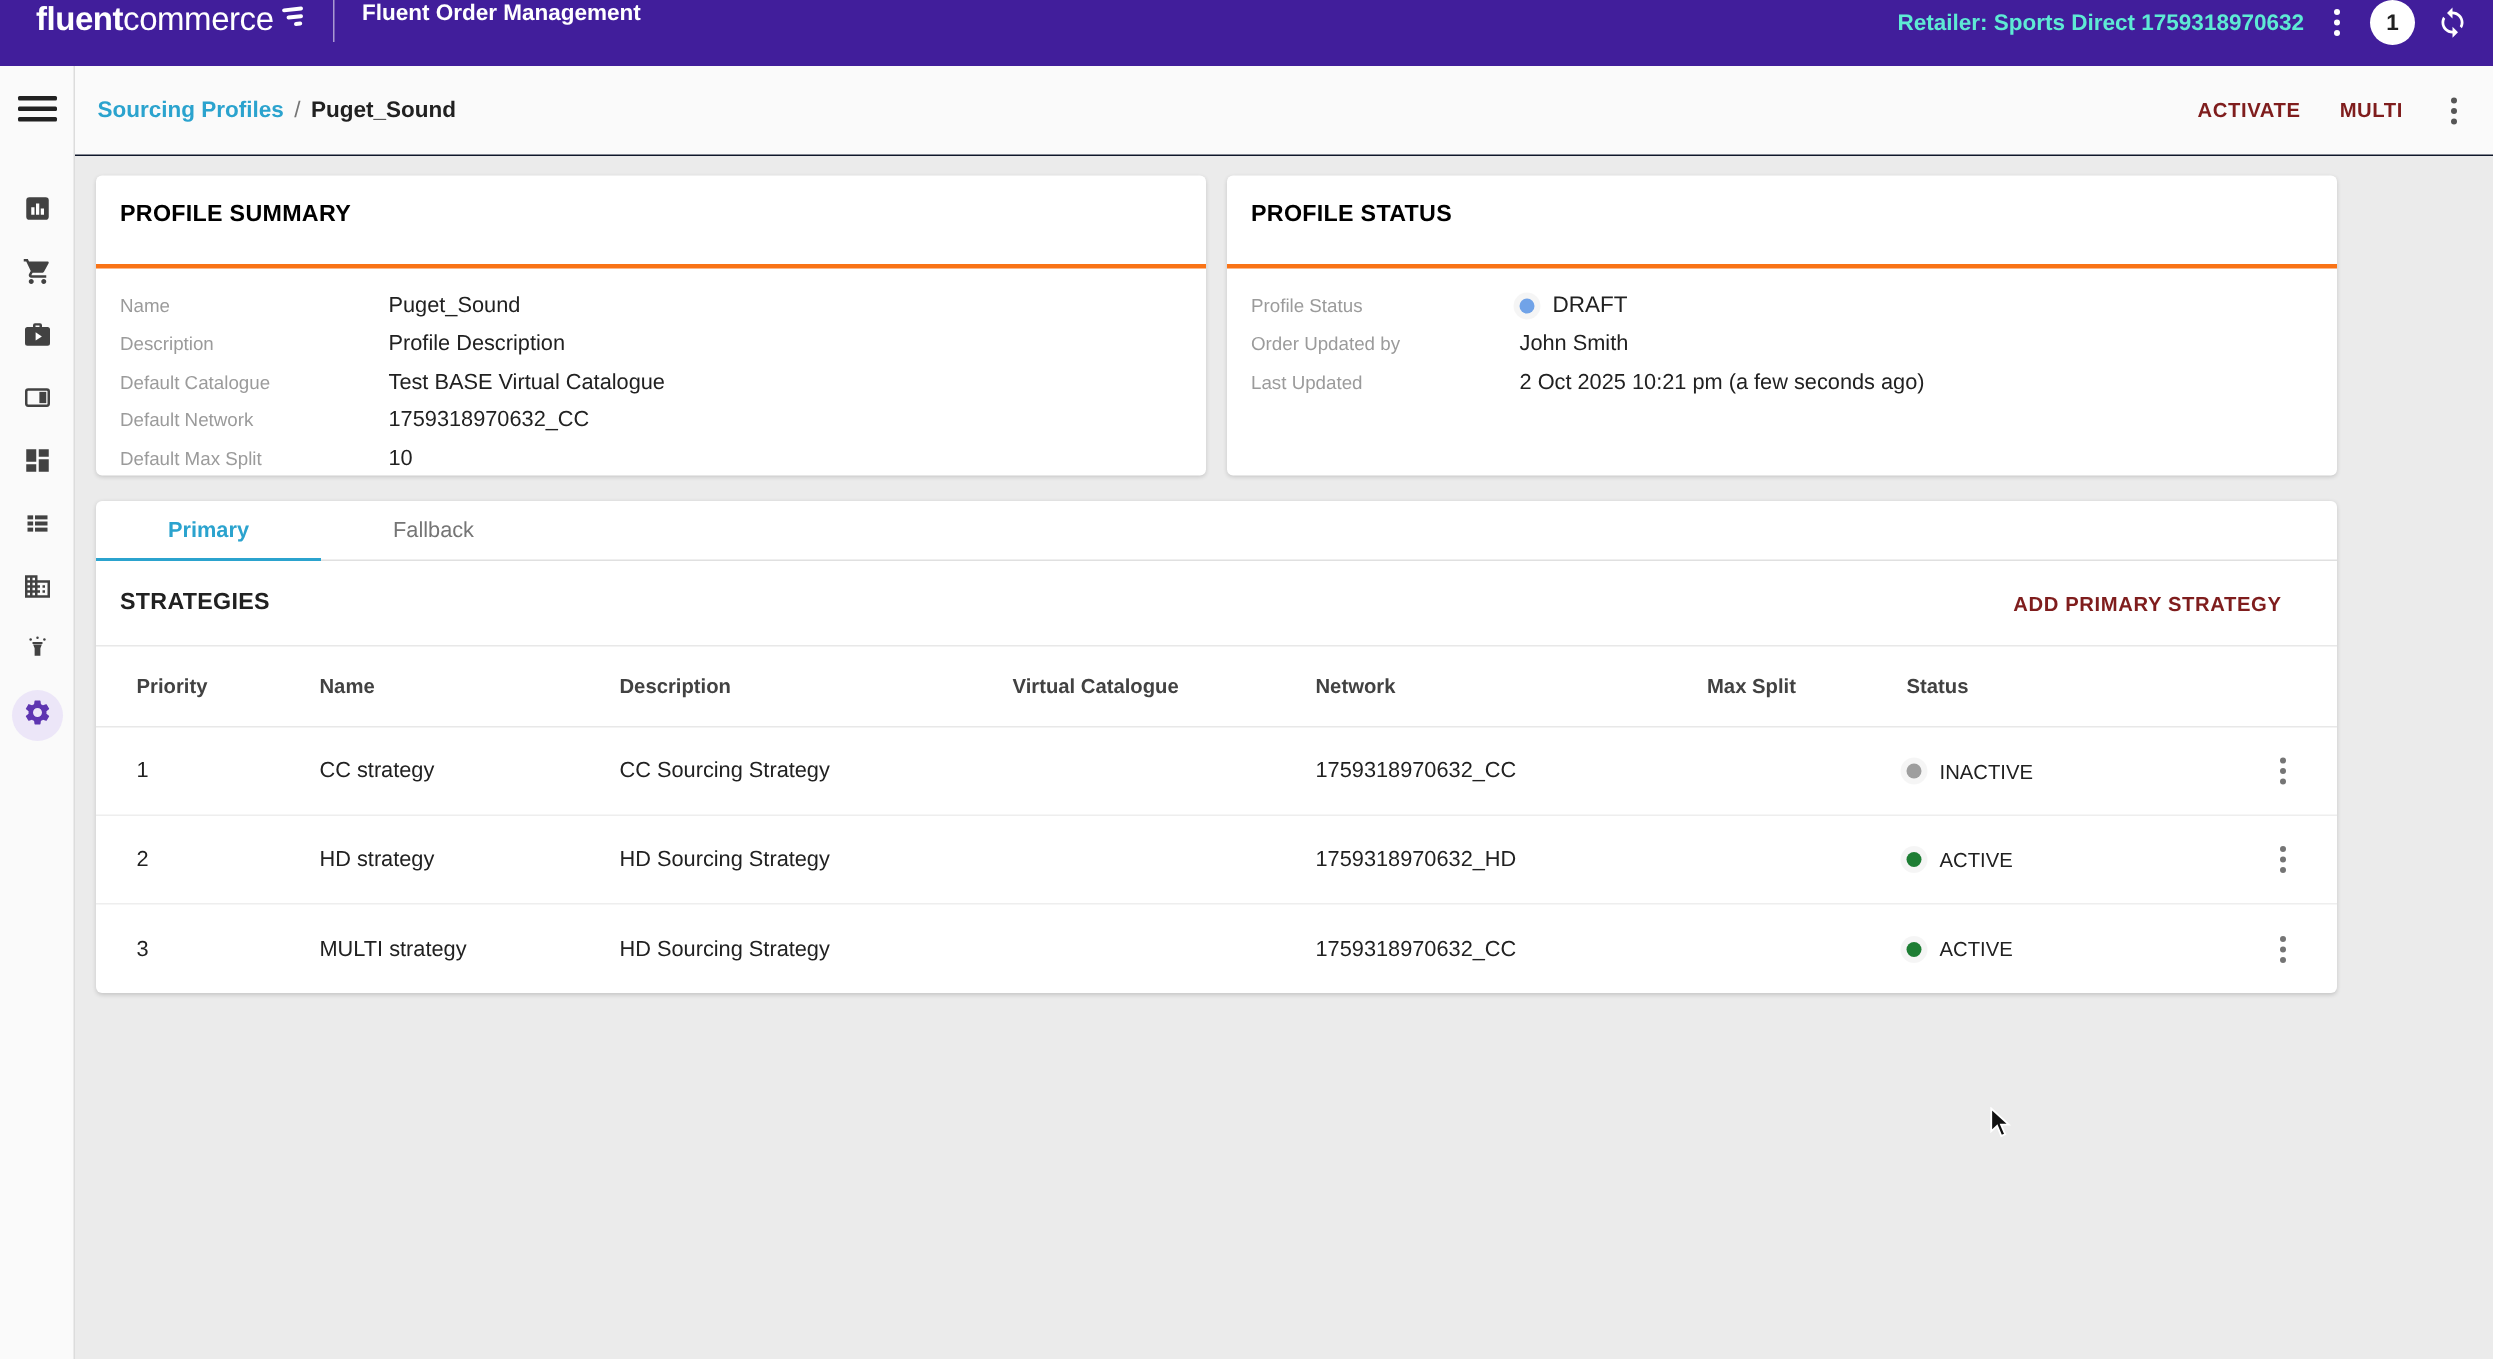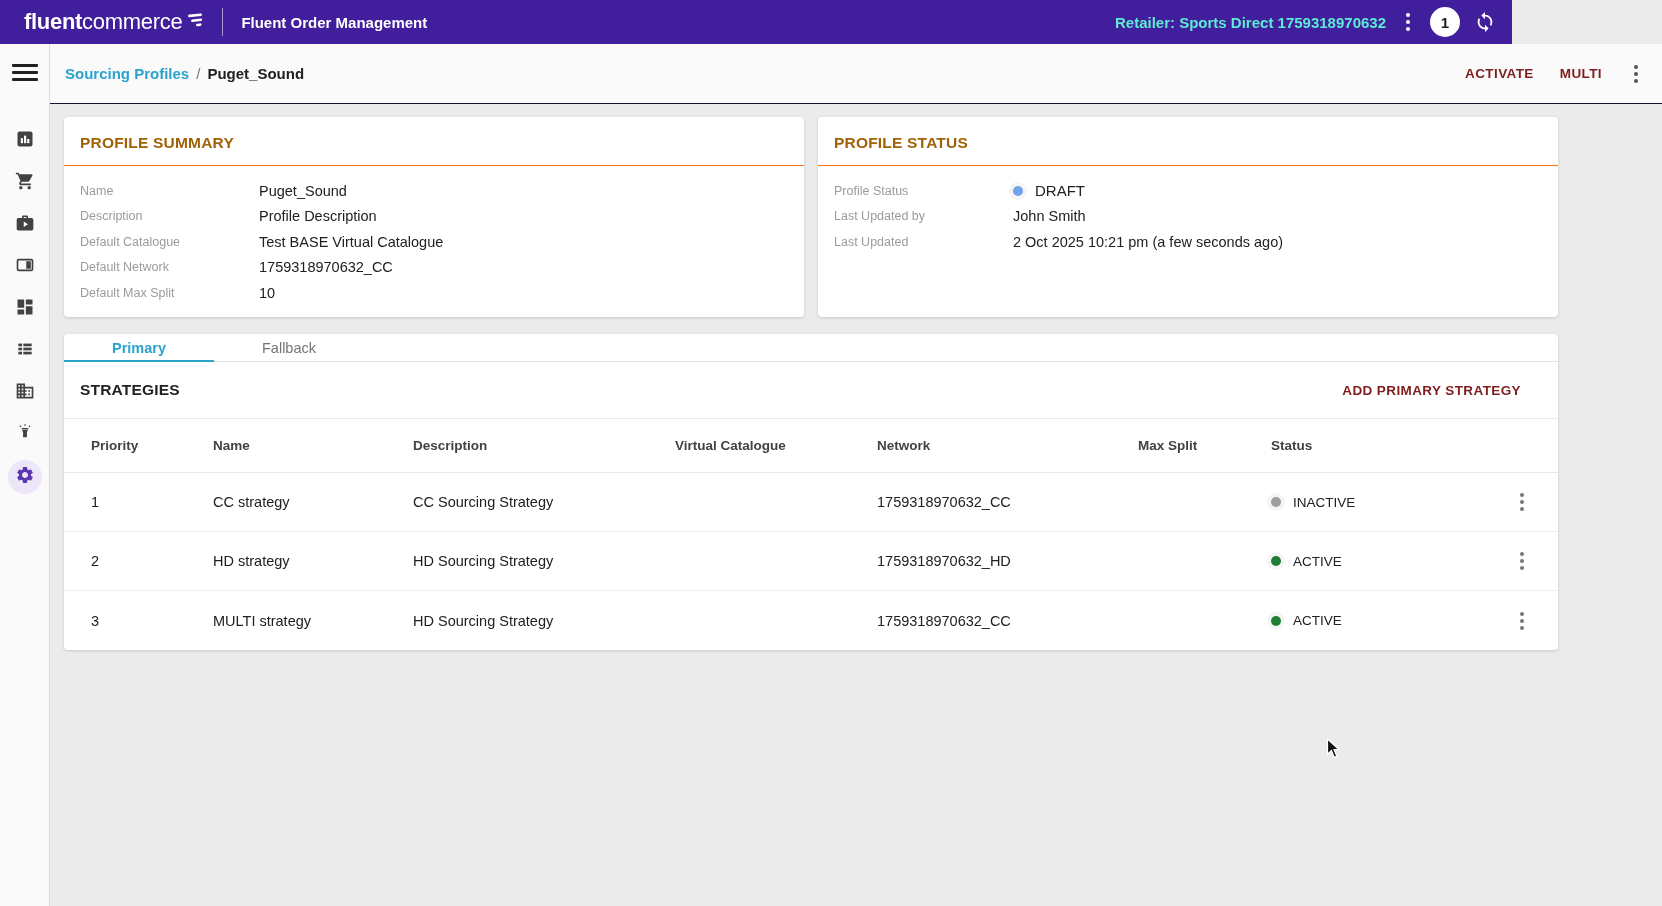--- a/index.html
+++ b/index.html
@@ -1,21 +1,21 @@
 <!DOCTYPE html>
 <html><head>
 <meta charset="utf-8">
 <style>
   * { margin:0; padding:0; box-sizing:border-box; }
   html,body { width:1662px; height:906px; overflow:hidden; }
   body { font-family:"Liberation Sans", sans-serif; background:#ebebeb; position:relative; color:#212121; }
 
   
-  .topbar { position:absolute; top:0; left:0; width:1512px; height:44px; background:#411E9B;
-            display:flex; align-items:center; padding:0 16px 0 24px; }
+  .topbar { position:absolute; top:0; left:0; width:1662px; height:44px; background:#411E9B;
+            display:flex; align-items:flex-start; padding:0 16px 0 24px; }
   .brand { display:flex; align-items:baseline; color:#fff; }
   .brand .b1 { font-size:22px; font-weight:700; letter-spacing:-0.3px; }
   .brand .b2 { font-size:22px; font-weight:300; letter-spacing:-0.3px; }
   .brand-mark { margin-left:4px; align-self:center; }
   .topbar-divider { width:1px; height:28px; background:rgba(255,255,255,.55); margin:0 18px; }
   .app-title { color:#fff; font-size:15px; font-weight:700; }
   .topbar-right { margin-left:auto; display:flex; align-items:center; gap:14px; }
   .retailer { color:#5eead4; font-size:15px; font-weight:600; }
   .kebab-w { display:flex; flex-direction:column; gap:3px; padding:4px 6px; cursor:pointer; }
   .kebab-w i { width:4px; height:4px; border-radius:50%; background:#fff; }
@@ -44,32 +44,32 @@
   .text-btn { color:#7f1d1d; font-size:13.5px; font-weight:700; letter-spacing:.4px; cursor:pointer; }
   .kebab-d { display:flex; flex-direction:column; gap:3px; padding:4px 6px; cursor:pointer; }
   .kebab-d i { width:4px; height:4px; border-radius:50%; background:#555; }
 
   
   .main { position:absolute; top:104px; left:50px; right:0; bottom:0; background:#ebebeb;
           padding:13px 104px 0 14px; }
   .card { background:#fff; border-radius:4px; box-shadow:0 1px 3px rgba(0,0,0,.16); }
   .cards-row { display:flex; gap:14px; margin-bottom:17px; }
   .info-card { width:740px; height:200px; }
-  .card-title { font-size:15.5px; font-weight:700; letter-spacing:.2px; color:#a16207;
-                padding:17px 16px 13px 16px; border-bottom:1px solid #f97316; }
+  .card-title { font-size:15.5px; font-weight:700; letter-spacing:.2px; color:#000000;
+                padding:17px 16px 24px 16px; border-bottom:3px solid #f97316; }
   .kv-body { padding:12px 16px 0 16px; }
   .kv-row { display:flex; align-items:center; height:25.5px; }
   .kv-label { width:179px; font-size:12.5px; color:#9b9b9b; }
   .kv-value { font-size:14.5px; color:#212121; display:flex; align-items:center; }
   .dot { width:10px; height:10px; border-radius:50%; margin-right:12px; flex:0 0 auto;
          box-shadow:0 0 0 4px rgba(0,0,0,0.04); }
 
   
   .strategies-card { width:1494px; }
-  .tabbar { height:28px; display:flex; border-bottom:1px solid #e0e0e0; }
+  .tabbar { height:40px; display:flex; border-bottom:1px solid #e0e0e0; }
   .tab { width:150px; display:flex; align-items:center; justify-content:center;
          font-size:14.5px; color:#757575; cursor:pointer; position:relative; }
   .tab.active { color:#2BA3CE; font-weight:700; }
   .tab.active::after { content:""; position:absolute; bottom:-1px; left:0; right:0; height:2px; background:#2BA3CE; }
   .section-head { display:flex; align-items:center; justify-content:space-between; padding:0 37px 0 16px; height:56px; }
   .section-title { font-size:15.5px; font-weight:700; letter-spacing:.2px; }
   .grid { display:grid; grid-template-columns:122px 200px 262px 202px 261px 133px 1fr 40px;
           padding:0 16px 0 27px; align-items:center; }
   .thead { height:55px; border-top:1px solid #e8e8e8; border-bottom:1px solid #e8e8e8; }
   .th { font-size:13.5px; font-weight:600; color:#424242; }
@@ -237,21 +237,21 @@
       <div class="card-title">PROFILE STATUS</div>
       <div class="kv-body">
         <div class="kv-row">
           <span class="kv-label">Profile Status</span>
           <span class="kv-value" style="font-size:15px;">
             <span class="dot" style="background-color: rgb(113, 163, 232);"></span>
             <span>DRAFT</span>
           </span>
         </div>
         <div class="kv-row">
-          <span class="kv-label">Last Updated by</span>
+          <span class="kv-label">Order Updated by</span>
           <span class="kv-value">John Smith</span>
         </div>
         <div class="kv-row">
           <span class="kv-label">Last Updated</span>
           <span class="kv-value">2 Oct 2025 10:21 pm (a few seconds ago)</span>
         </div>
       </div>
     </div>
   </div>
 

